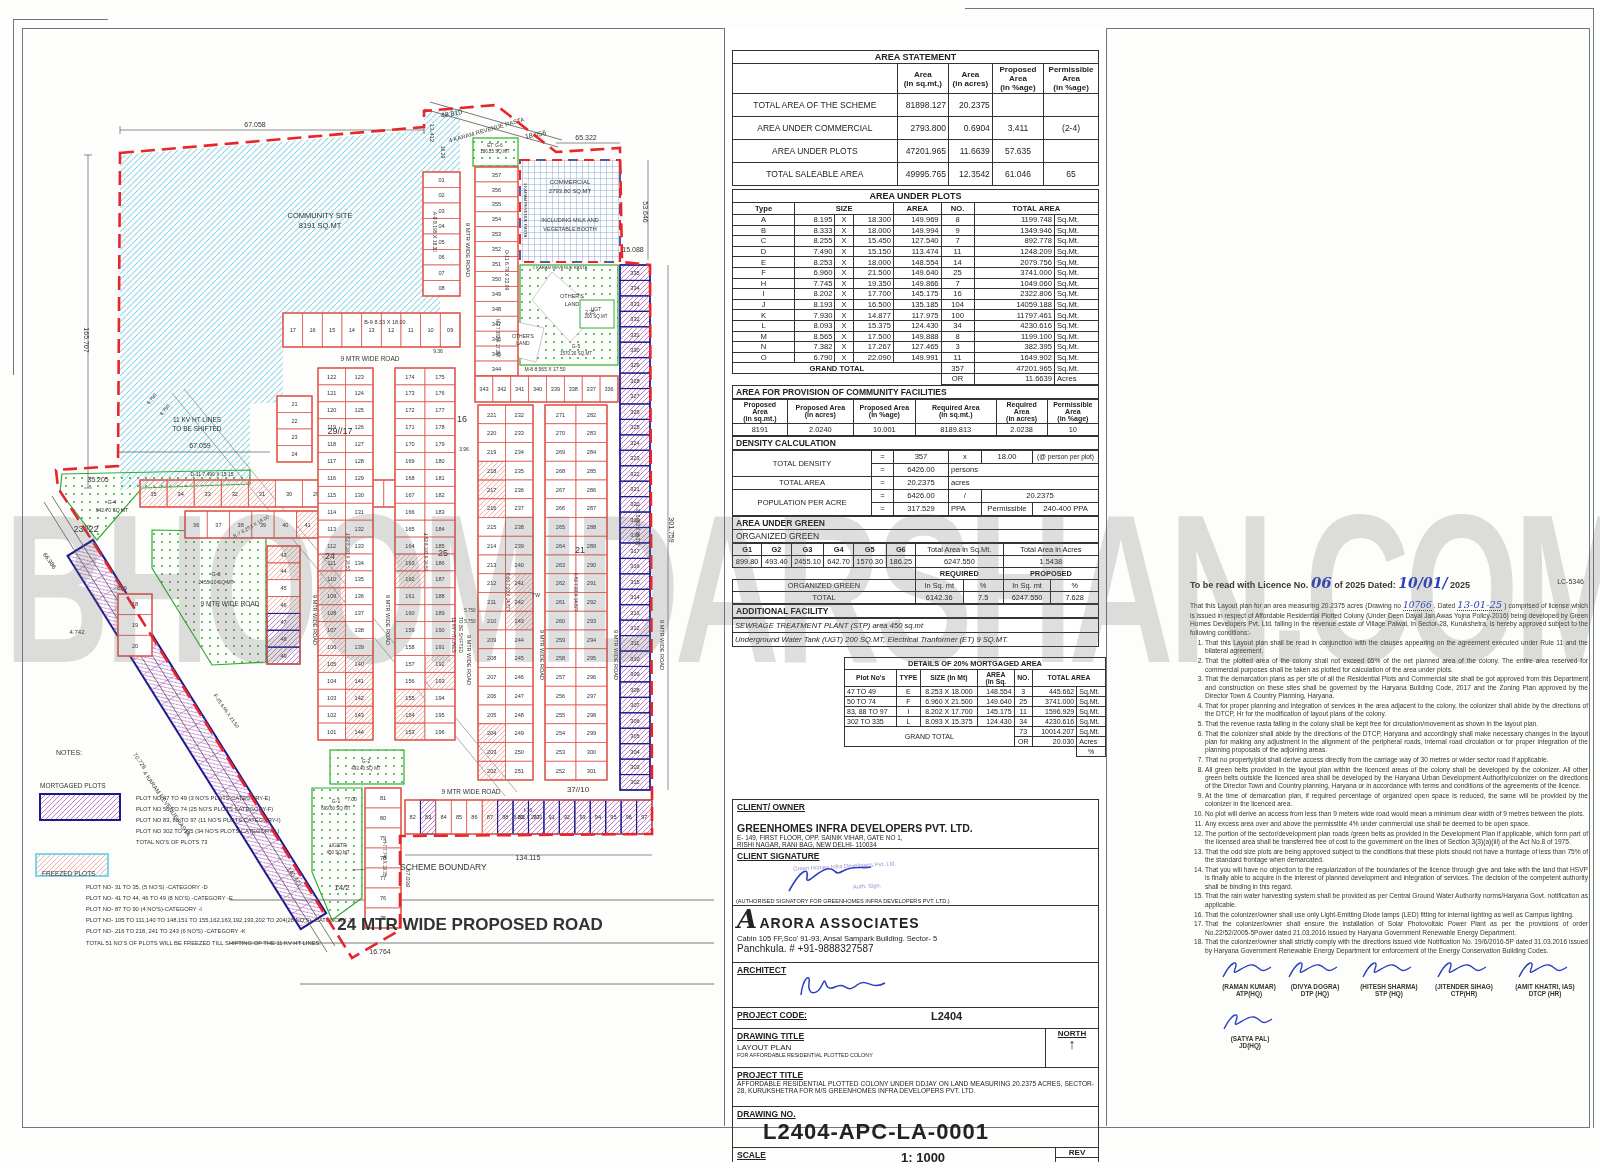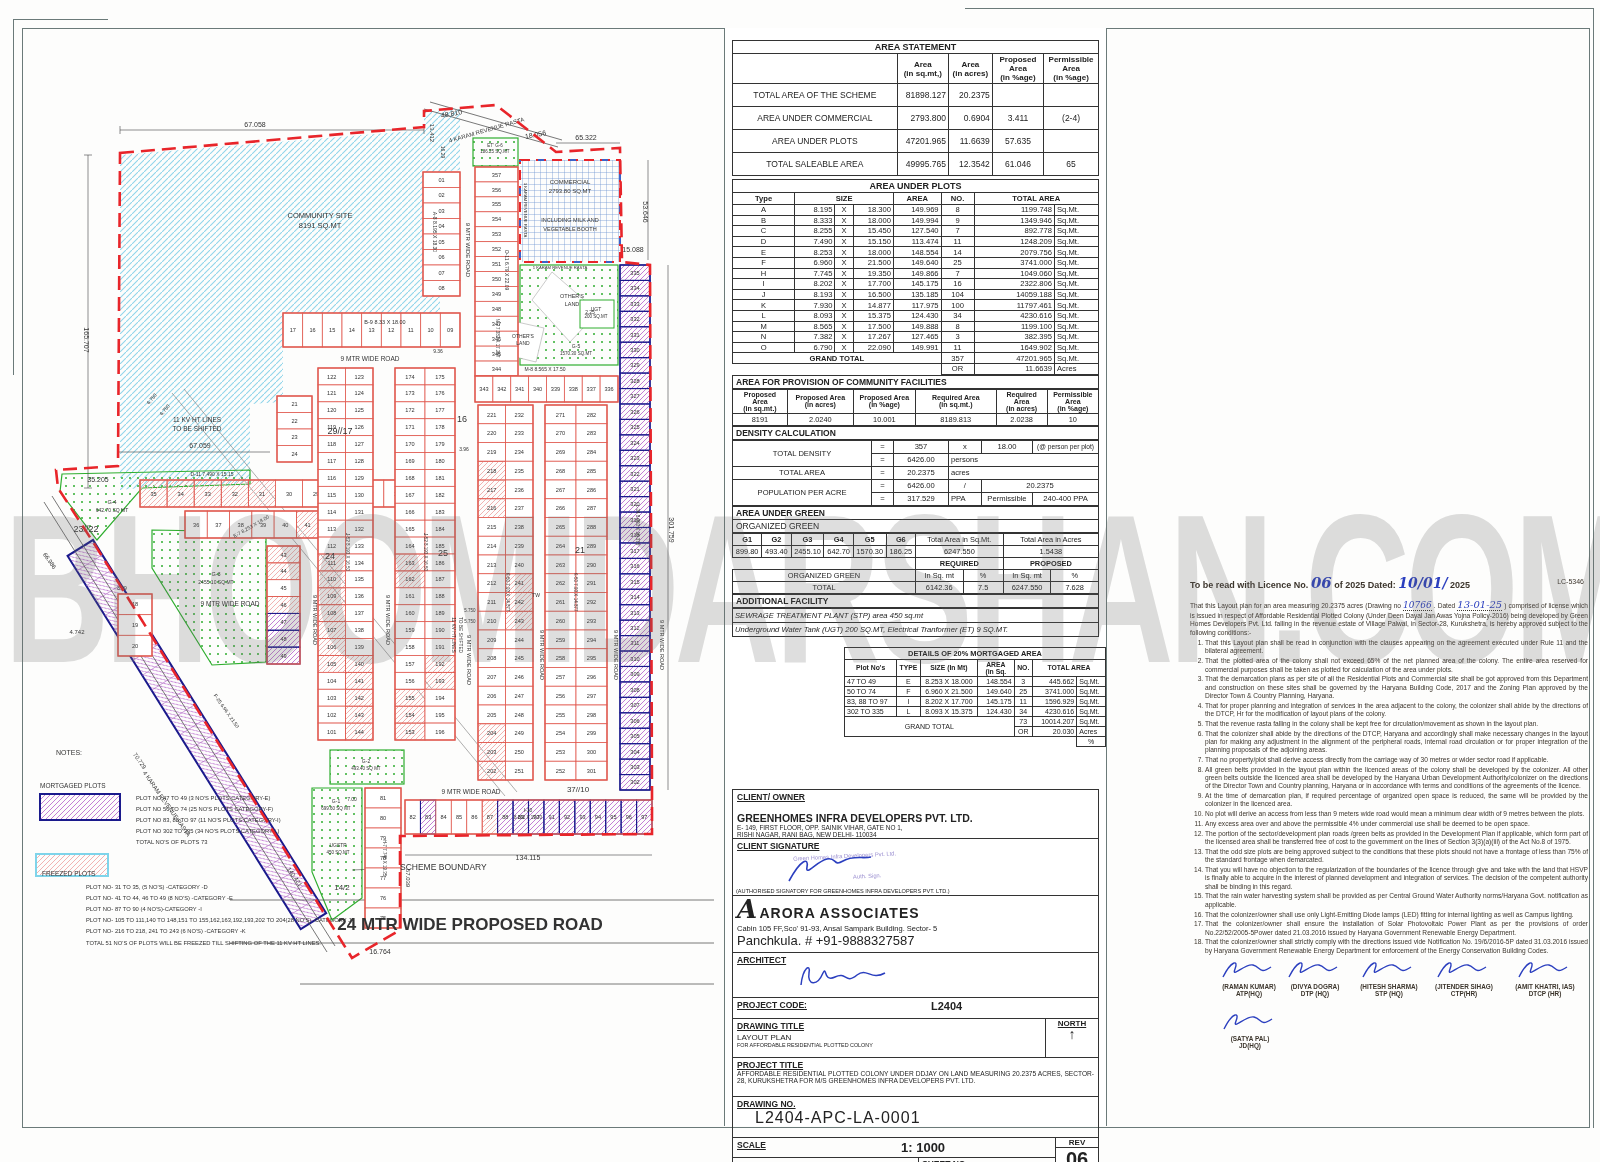--- a/index.html
+++ b/index.html
@@ -15,21 +15,21 @@
   
   #map-wrap{position:absolute;left:0px;top:100px;width:722px;height:1055px;}
   #map-svg{width:100%;height:100%;}
   #map-svg text{font-family:"Liberation Sans",sans-serif;fill:#333;}
   
   #mid-col{position:absolute;left:724px;top:28px;width:381px;height:1098px;
      border-left:1px solid #6b7a79;border-right:1px solid #6b7a79;background:#fff;z-index:5;}
   #mid-inner{padding:12px 7px 0 7px;}
   table{border-collapse:collapse;width:100%;table-layout:fixed;}
   td,th{border:1px solid #333;padding:1px 2px;overflow:hidden;}
-  .ttl{border:1px solid #333;border-bottom:none;text-align:center;font-weight:700;font-size:9px;padding:1px;}
+  .ttl{border:1px solid #333;border-bottom:none;text-align:center;font-weight:700;font-size:9px;padding:1px;margin-top:10px;}
   .bar{border:1px solid #333;font-weight:700;font-size:8.5px;padding:1px 3px;}
   .col-c{text-align:center;} .col-r{text-align:right;} .col-l{text-align:left;}
   #t-as{font-size:8.5px;} #t-as th{font-size:8px;font-weight:700;white-space:pre-line;}
   #t-as td{height:20px;}
   #t-aup{font-size:7.6px;} #t-aup th{font-size:7.6px;}
   #t-aup td{padding:0 2px;height:9.6px;}
   #t-comm{font-size:7.4px;} #t-comm th{font-weight:700;font-size:7px;white-space:pre-line;}
   #t-dens{font-size:7.6px;} #t-dens td{height:10px;}
   #t-green{font-size:7.4px;} #t-green th{font-size:7.4px;}
   #t-add{font-size:7.6px;} #t-add td{text-align:left;height:11px;font-style:italic;}
@@ -1414,21 +1414,21 @@
       <div class="stamp" style="position:absolute;left:120px;top:34px">Auth. Sign.</div>
       <svg class="scribble" style="position:absolute;left:50px;top:12px" width="110" height="34" viewBox="0 0 110 34">
         <path d="M6,30 C18,8 26,6 24,16 C22,26 34,10 44,8 C54,6 50,16 60,10 C70,4 80,8 88,6" fill="none" stroke="#2b3fbf" stroke-width="1.6"></path>
       </svg>
       <div class="sig-note" style="position:absolute;left:3px;bottom:1px">(AUTHORISED SIGNATORY FOR  GREENHOMES INFRA DEVELOPERS  PVT. LTD.)</div>
     </div>
     <div class="tb-row" style="height:52px">
       <span style="font-family:'DejaVu Serif',serif;font-style:italic;font-weight:700;font-size:26px;line-height:22px;">A</span>
       <span style="font-size:14px;font-weight:700;letter-spacing:1px">ARORA ASSOCIATES</span>
       <div style="font-size:7.5px;margin-top:3px">Cabin 105 FF,Sco' 91-93, Ansal Sampark Building. Sector- 5</div>
-      <div style="font-size:13px">Panchkula. # +91-9888327587</div>
+      <div style="font-size:10px">Panchkula. # +91-9888327587</div>
     </div>
     <div class="tb-row" style="height:40px">
       <div class="tb-label">ARCHITECT</div>
       <svg class="scribble" style="position:absolute;left:60px;top:6px" width="110" height="32" viewBox="0 0 110 32">
         <path d="M8,26 C10,8 18,4 16,14 C14,26 24,28 30,14 C34,6 30,24 42,18 C54,12 52,26 64,16 C74,8 78,22 92,14" fill="none" stroke="#2b3fbf" stroke-width="1.5"></path>
       </svg>
     </div>
     <div class="tb-row" style="height:16px">
       <span class="tb-label">PROJECT CODE:</span>
       <span style="position:absolute;left:198px;font-size:11px;font-weight:700">L2404</span>
@@ -1441,21 +1441,21 @@
         <div style="font-size:8px;font-weight:700;text-decoration:underline">NORTH</div>
         <div style="font-size:14px;line-height:12px">↑</div>
       </div>
     </div>
     <div class="tb-row" style="height:34px">
       <div class="tb-label">PROJECT TITLE</div>
       <div style="font-size:6.6px;text-align:justify">AFFORDABLE RESIDENTIAL PLOTTED COLONY UNDER DDJAY ON LAND MEASURING 20.2375 ACRES, SECTOR- 28, KURUKSHETRA FOR M/S GREENHOMES INFRA DEVELOPERS PVT. LTD.</div>
     </div>
     <div class="tb-row" style="height:36px">
       <div class="tb-label">DRAWING NO.</div>
-      <div style="font-size:16px;font-weight:400;margin-left:18px;letter-spacing:1px">L2404-APC-LA-0001</div>
+      <div style="font-size:22px;font-weight:700;margin-left:26px;letter-spacing:1px">L2404-APC-LA-0001</div>
     </div>
     <div class="tb-row" style="height:15px">
       <span class="tb-label">SCALE</span>
       <span style="position:absolute;left:168px;font-size:13px;font-weight:700">1: 1000</span>
       <div style="position:absolute;right:0;top:0;width:42px;height:53px;border-left:1px solid #333;background:#fff;z-index:2;text-align:center">
         <div style="font-size:8px;font-weight:700;border-bottom:1px solid #333">REV</div>
         <div style="font-size:20px;font-weight:700">06</div>
       </div>
     </div>
     <div class="tb-row" style="height:22px;border-bottom:none">

